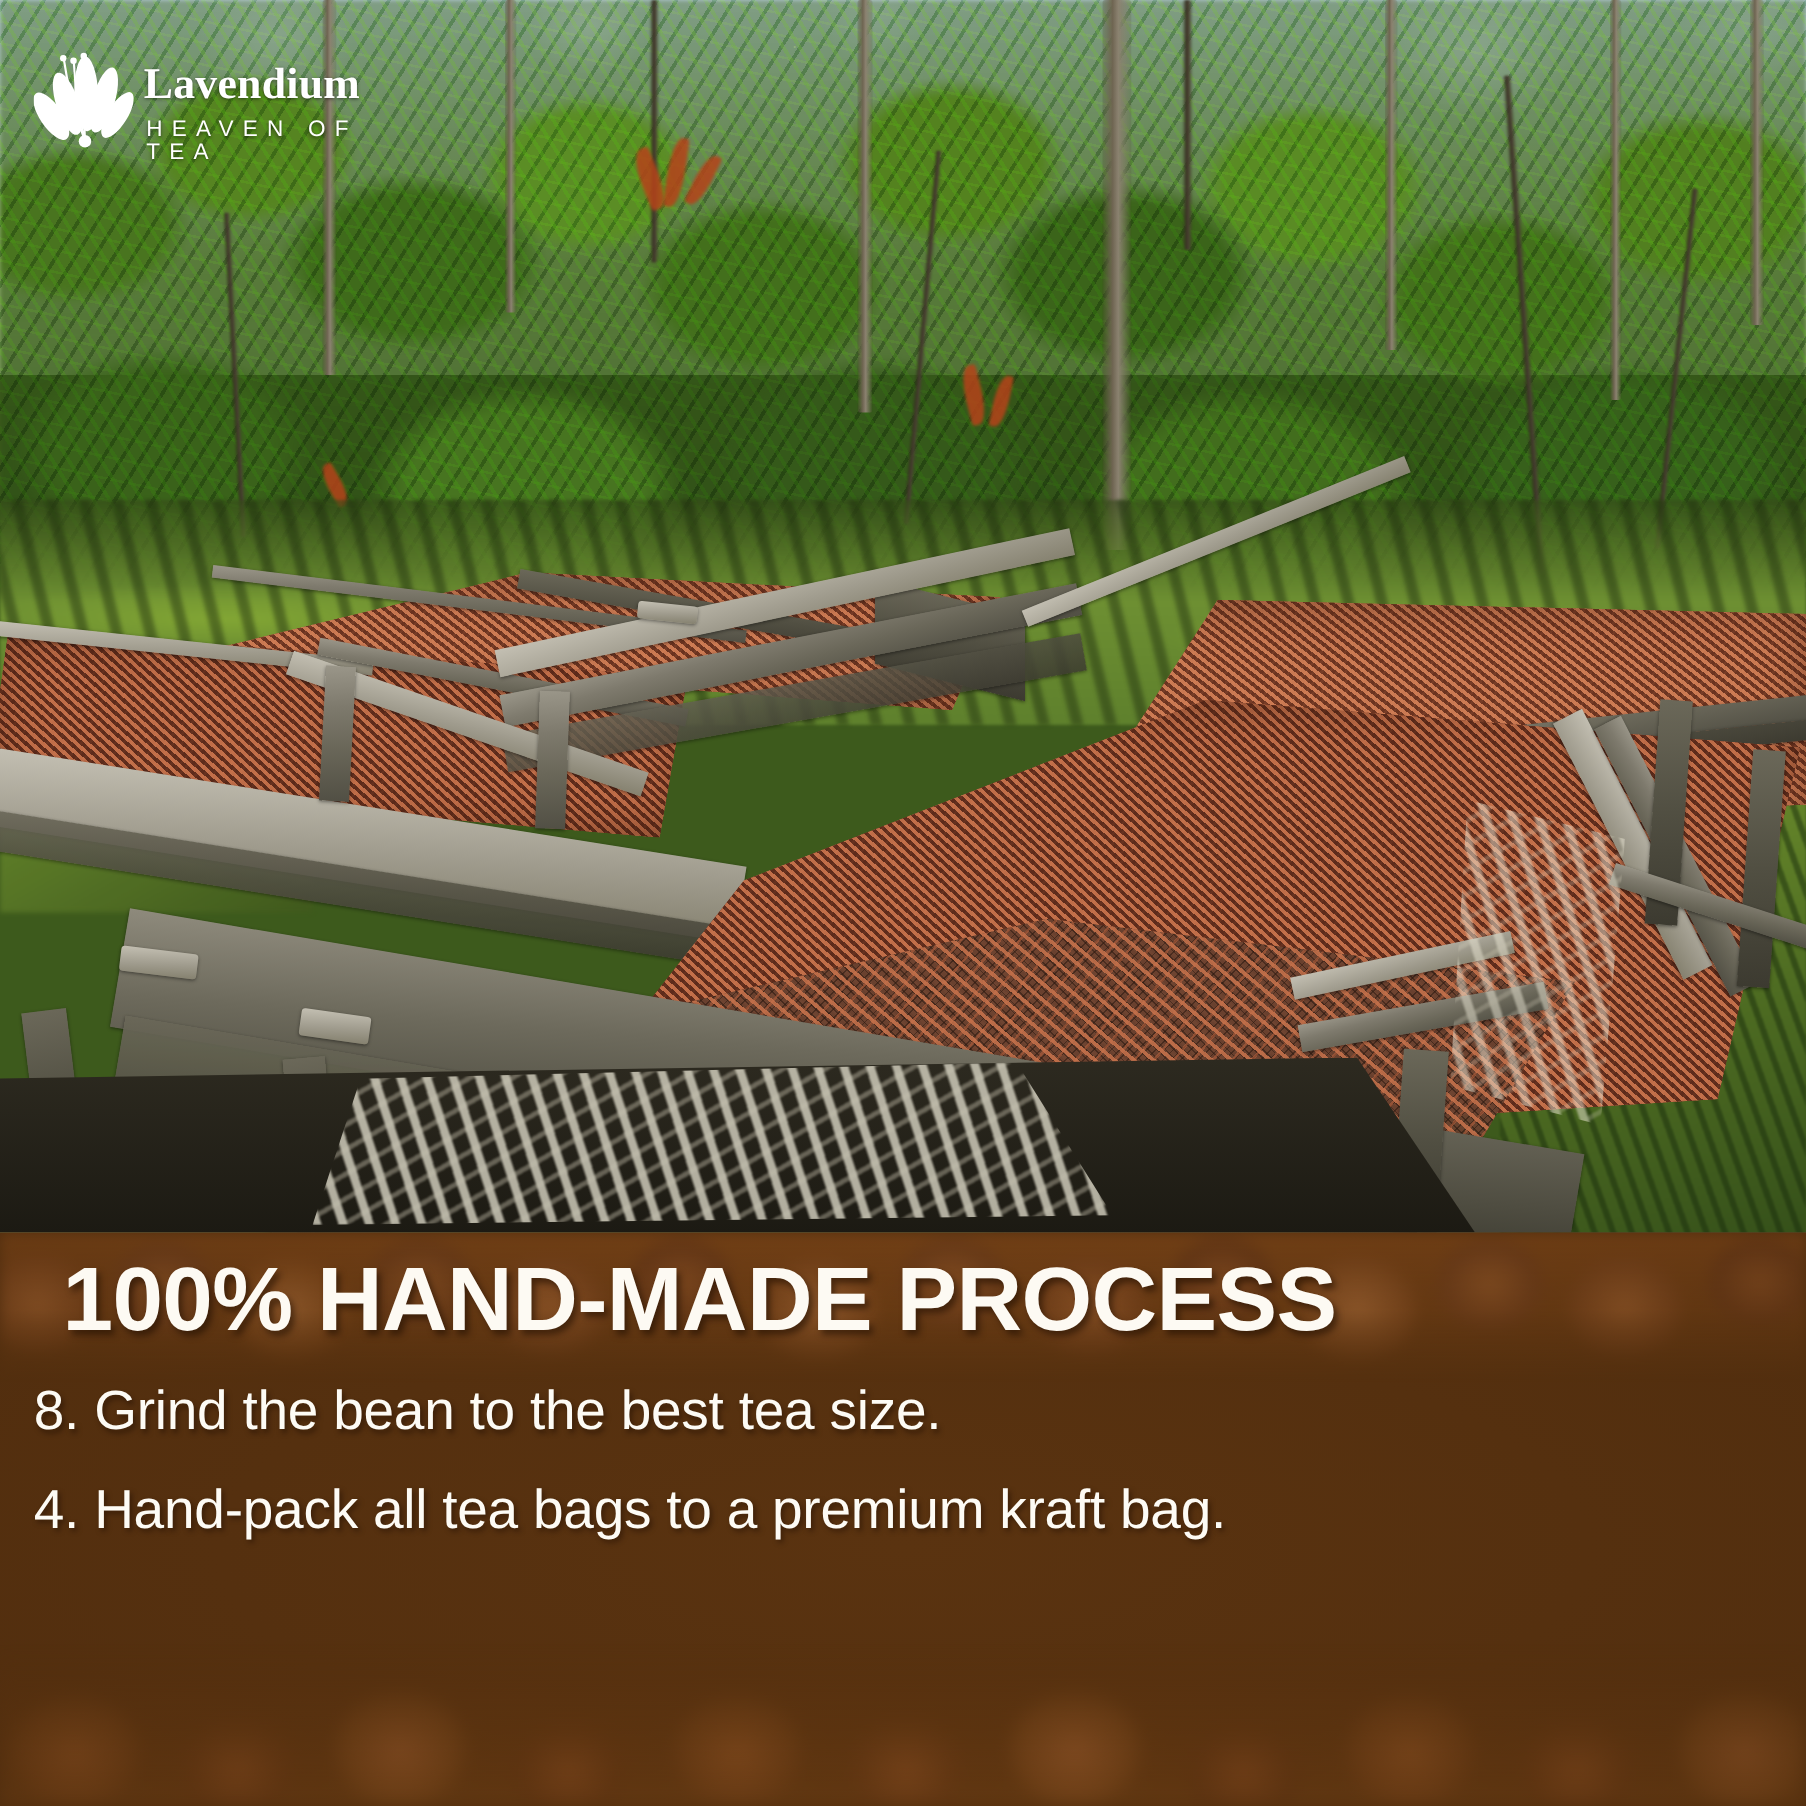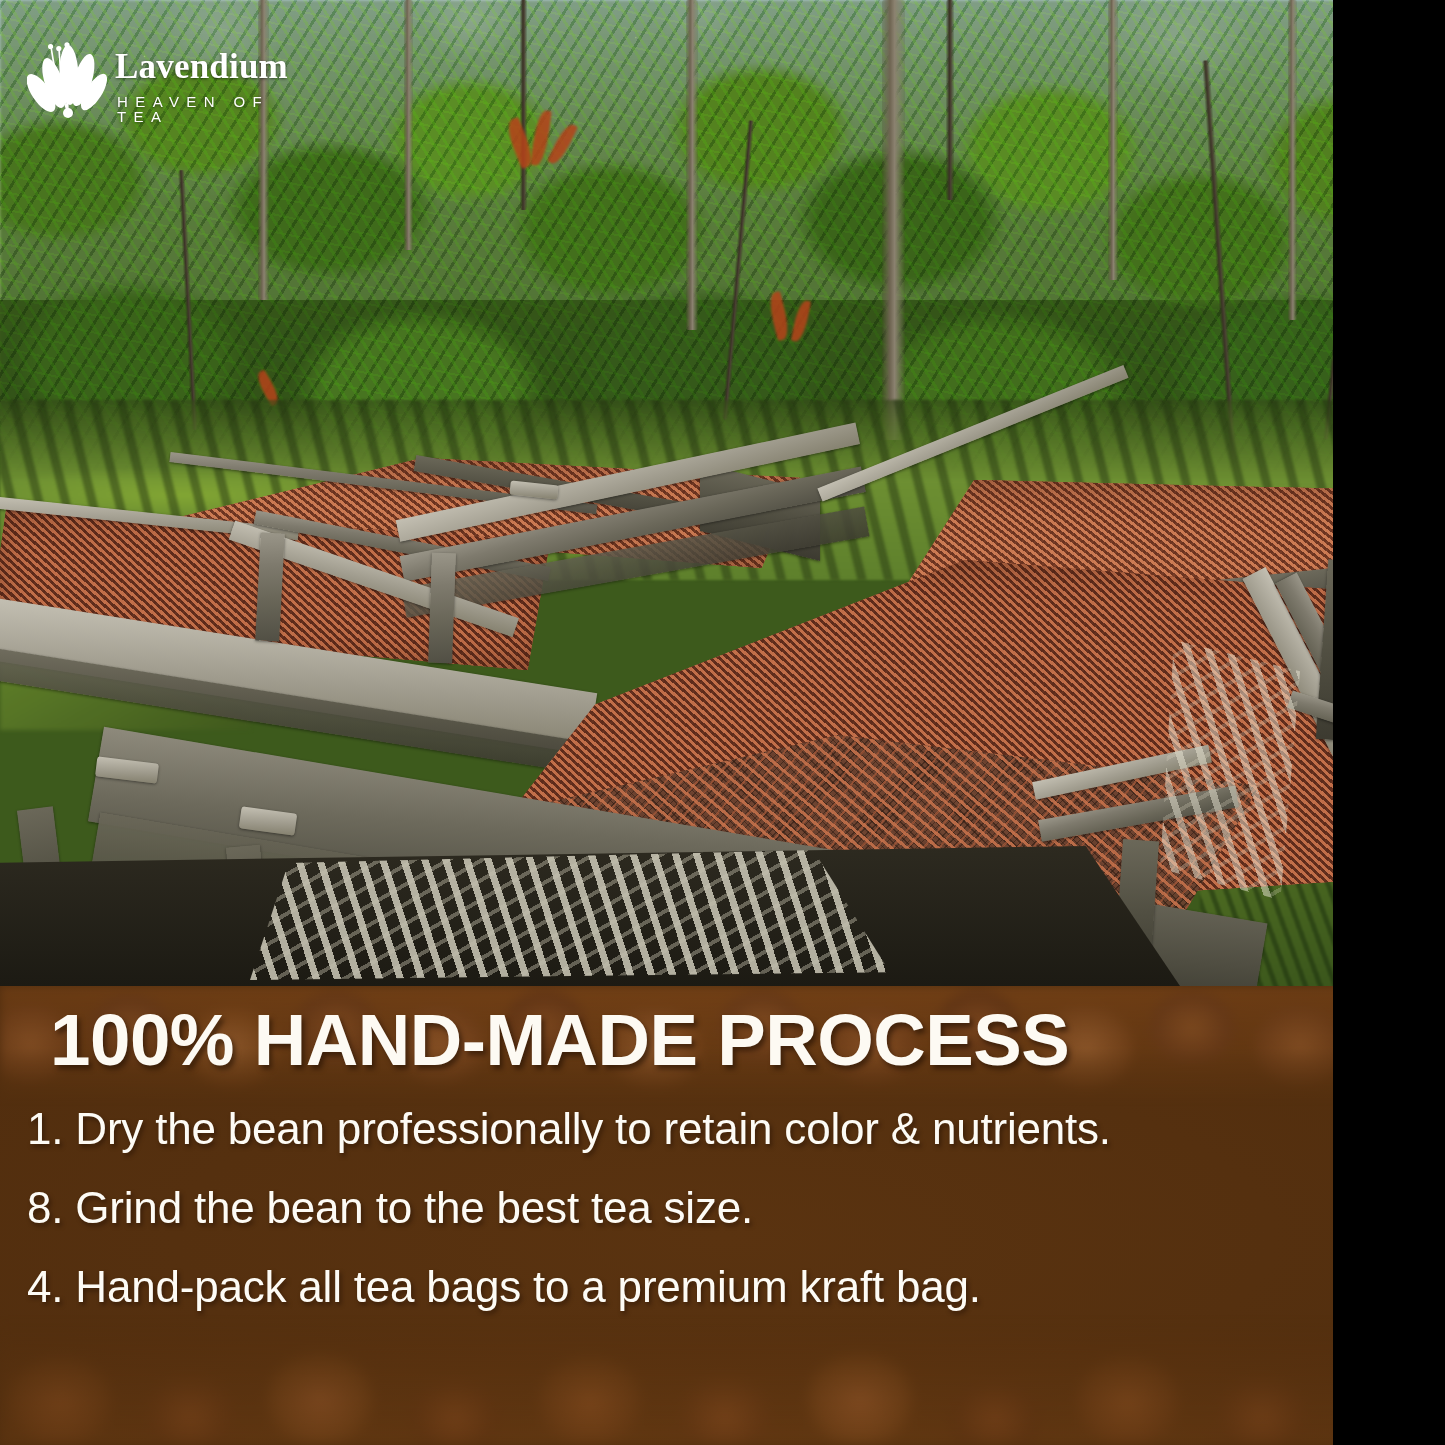--- a/index.html
+++ b/index.html
@@ -1,20 +1,20 @@
 <!DOCTYPE html>
 <html><head>
 <meta charset="utf-8">
 <style>
   html,body{margin:0;padding:0;background:#000;}
   body{font-family:"Liberation Sans",sans-serif;}
 
   #shot{
     position:relative;
-    width:1333px;height:1445px;
+    width:1445px;height:1445px;
     overflow:hidden;
     background:#737373;
   }
 
   
   #photo{
     position:absolute;left:0;top:0;width:1445px;height:986px;
     overflow:hidden;
     background:#3d5a1c;
   }
@@ -177,21 +177,21 @@
   .logo-word{
     position:absolute;left:88px;top:16px;
     font-family:"Liberation Serif",serif;
     font-weight:700;font-size:35px;color:#ffffff;
     letter-spacing:.2px;line-height:1;
     text-shadow:0 1px 3px rgba(0,0,0,.55);
   }
   .logo-sub{
     position:absolute;left:90px;top:61px;
     font-family:"Liberation Sans",sans-serif;
-    font-weight:400;font-size:15px;color:#ffffff;
+    font-weight:400;font-size:18px;color:#ffffff;
     letter-spacing:7.4px;line-height:1;
     text-shadow:0 1px 3px rgba(0,0,0,.55);
   }
 
   
   #panel{
     position:absolute;left:0;top:986px;width:1445px;height:459px;
     background:#5a3310;
     overflow:hidden;
   }
@@ -414,18 +414,17 @@
 
   <div id="panel">
     <div class="podtex"></div>
     <div class="podtexbtm"></div>
     <div class="paneltint"></div>
   </div>
 
   <div id="heading">100% HAND-MADE PROCESS</div>
 
   <div id="steps">
-    <p class="step">1. Dry the bean professionally to retain color &amp; nutrients.</p>
     <p class="step">8. Grind the bean to the best tea size.</p>
     <p class="step">4. Hand-pack all tea bags to a premium kraft bag.</p>
   </div>
 
 </div>
 
 </body></html>

